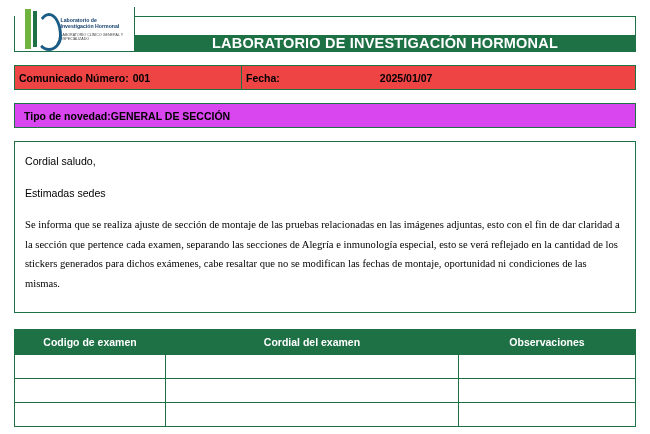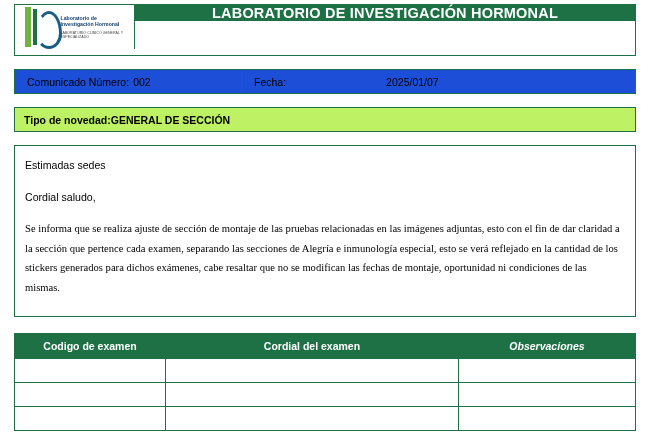--- a/index.html
+++ b/index.html
@@ -18,23 +18,23 @@
     position: relative;
     width: 650px;
     height: 434px;
     box-sizing: border-box;
     padding: 0 14px;
   }
 
   
   .header {
     display: flex;
-    align-items: flex-start;
-    height: 52px;
-    margin-top: 4px;
+    align-items: flex-end;
+    height: 36px;
+    margin-top: 16px;
     border: 1px solid #1e7145;
     box-sizing: border-box;
   }
   .header-logo {
     width: 120px;
     background: #ffffff;
     border-right: 1px solid #1e7145;
     display: flex;
     align-items: center;
     justify-content: center;
@@ -102,38 +102,38 @@
     text-align: center;
   }
 
   
   .info-row {
     display: flex;
     margin-top: 13px;
     height: 25px;
   }
   .info-cell {
-    background: #1d4ed8;
-    border: 1px solid #1e7145;
-    box-sizing: border-box;
-    display: flex;
-    align-items: center;
-    padding-left: 12px;
+    background: #ef4444;
+    border: 1px solid #1e7145;
+    box-sizing: border-box;
+    display: flex;
+    align-items: center;
+    padding-left: 4px;
     font-size: 10.5px;
-    font-weight: normal;
+    font-weight: bold;
   }
   .info-cell.num { width: 228px; }
   .info-cell.fecha { flex: 1 1 auto; border-left: none; gap: 48px; }
   .info-cell .sep { display: inline-block; width: 4px; }
 
   
   .tipo-row {
     margin-top: 13px;
     height: 25px;
-    background: #bef264;
+    background: #d946ef;
     border: 1px solid #1e7145;
     box-sizing: border-box;
     display: flex;
     align-items: center;
     padding-left: 9px;
     font-size: 10.5px;
     font-weight: bold;
   }
 
   
@@ -167,21 +167,21 @@
     border: 1px solid #1e7145;
     text-align: center;
   }
   .table td {
     border: 1px solid #1e7145;
     height: 21px;
     background: #ffffff;
   }
   .col-codigo { width: 148px; }
   .col-nombre { width: 290px; }
-  .col-obs { width: auto; font-style: italic; }
+  .col-obs { width: auto; }
 </style>
 </head>
 <body>
 
 <div class="page">
 
   <div class="header">
     <div class="header-logo">
       <div class="logo-wrap">
         <div class="logo-mark">
@@ -195,38 +195,38 @@
         </div>
       </div>
     </div>
     <div class="header-title">LABORATORIO DE INVESTIGACIÓN HORMONAL</div>
   </div>
 
   <div class="info-row">
     <div class="info-cell num">
       <span>Comunicado Número:</span>
       <span class="sep"></span>
-      <span>002</span>
+      <span>001</span>
     </div>
     <div class="info-cell fecha">
       <span>Fecha:</span>
       <span class="sep"></span>
       <span>2025/01/07</span>
     </div>
   </div>
 
   <div class="tipo-row">
     <span>Tipo de novedad:</span>
     <span class="sep"></span>
     <span>GENERAL DE SECCIÓN</span>
   </div>
 
   <div class="body-box">
+    <p>Cordial saludo,</p>
     <p>Estimadas sedes</p>
-    <p>Cordial saludo,</p>
     <p class="last">Se informa que se realiza ajuste de sección de montaje de las pruebas relacionadas en las imágenes adjuntas, esto con el fin de dar claridad a la sección que pertence cada examen, separando las secciones de Alegría e inmunología especial, esto se verá reflejado en la cantidad de los stickers generados para dichos exámenes, cabe resaltar que no se modifican las fechas de montaje, oportunidad ni condiciones de las mismas.</p>
   </div>
 
   <table class="table">
     <thead>
       <tr>
         <th class="col-codigo">Codigo de examen</th>
         <th class="col-nombre">Cordial del examen</th>
         <th class="col-obs">Observaciones</th>
       </tr>

